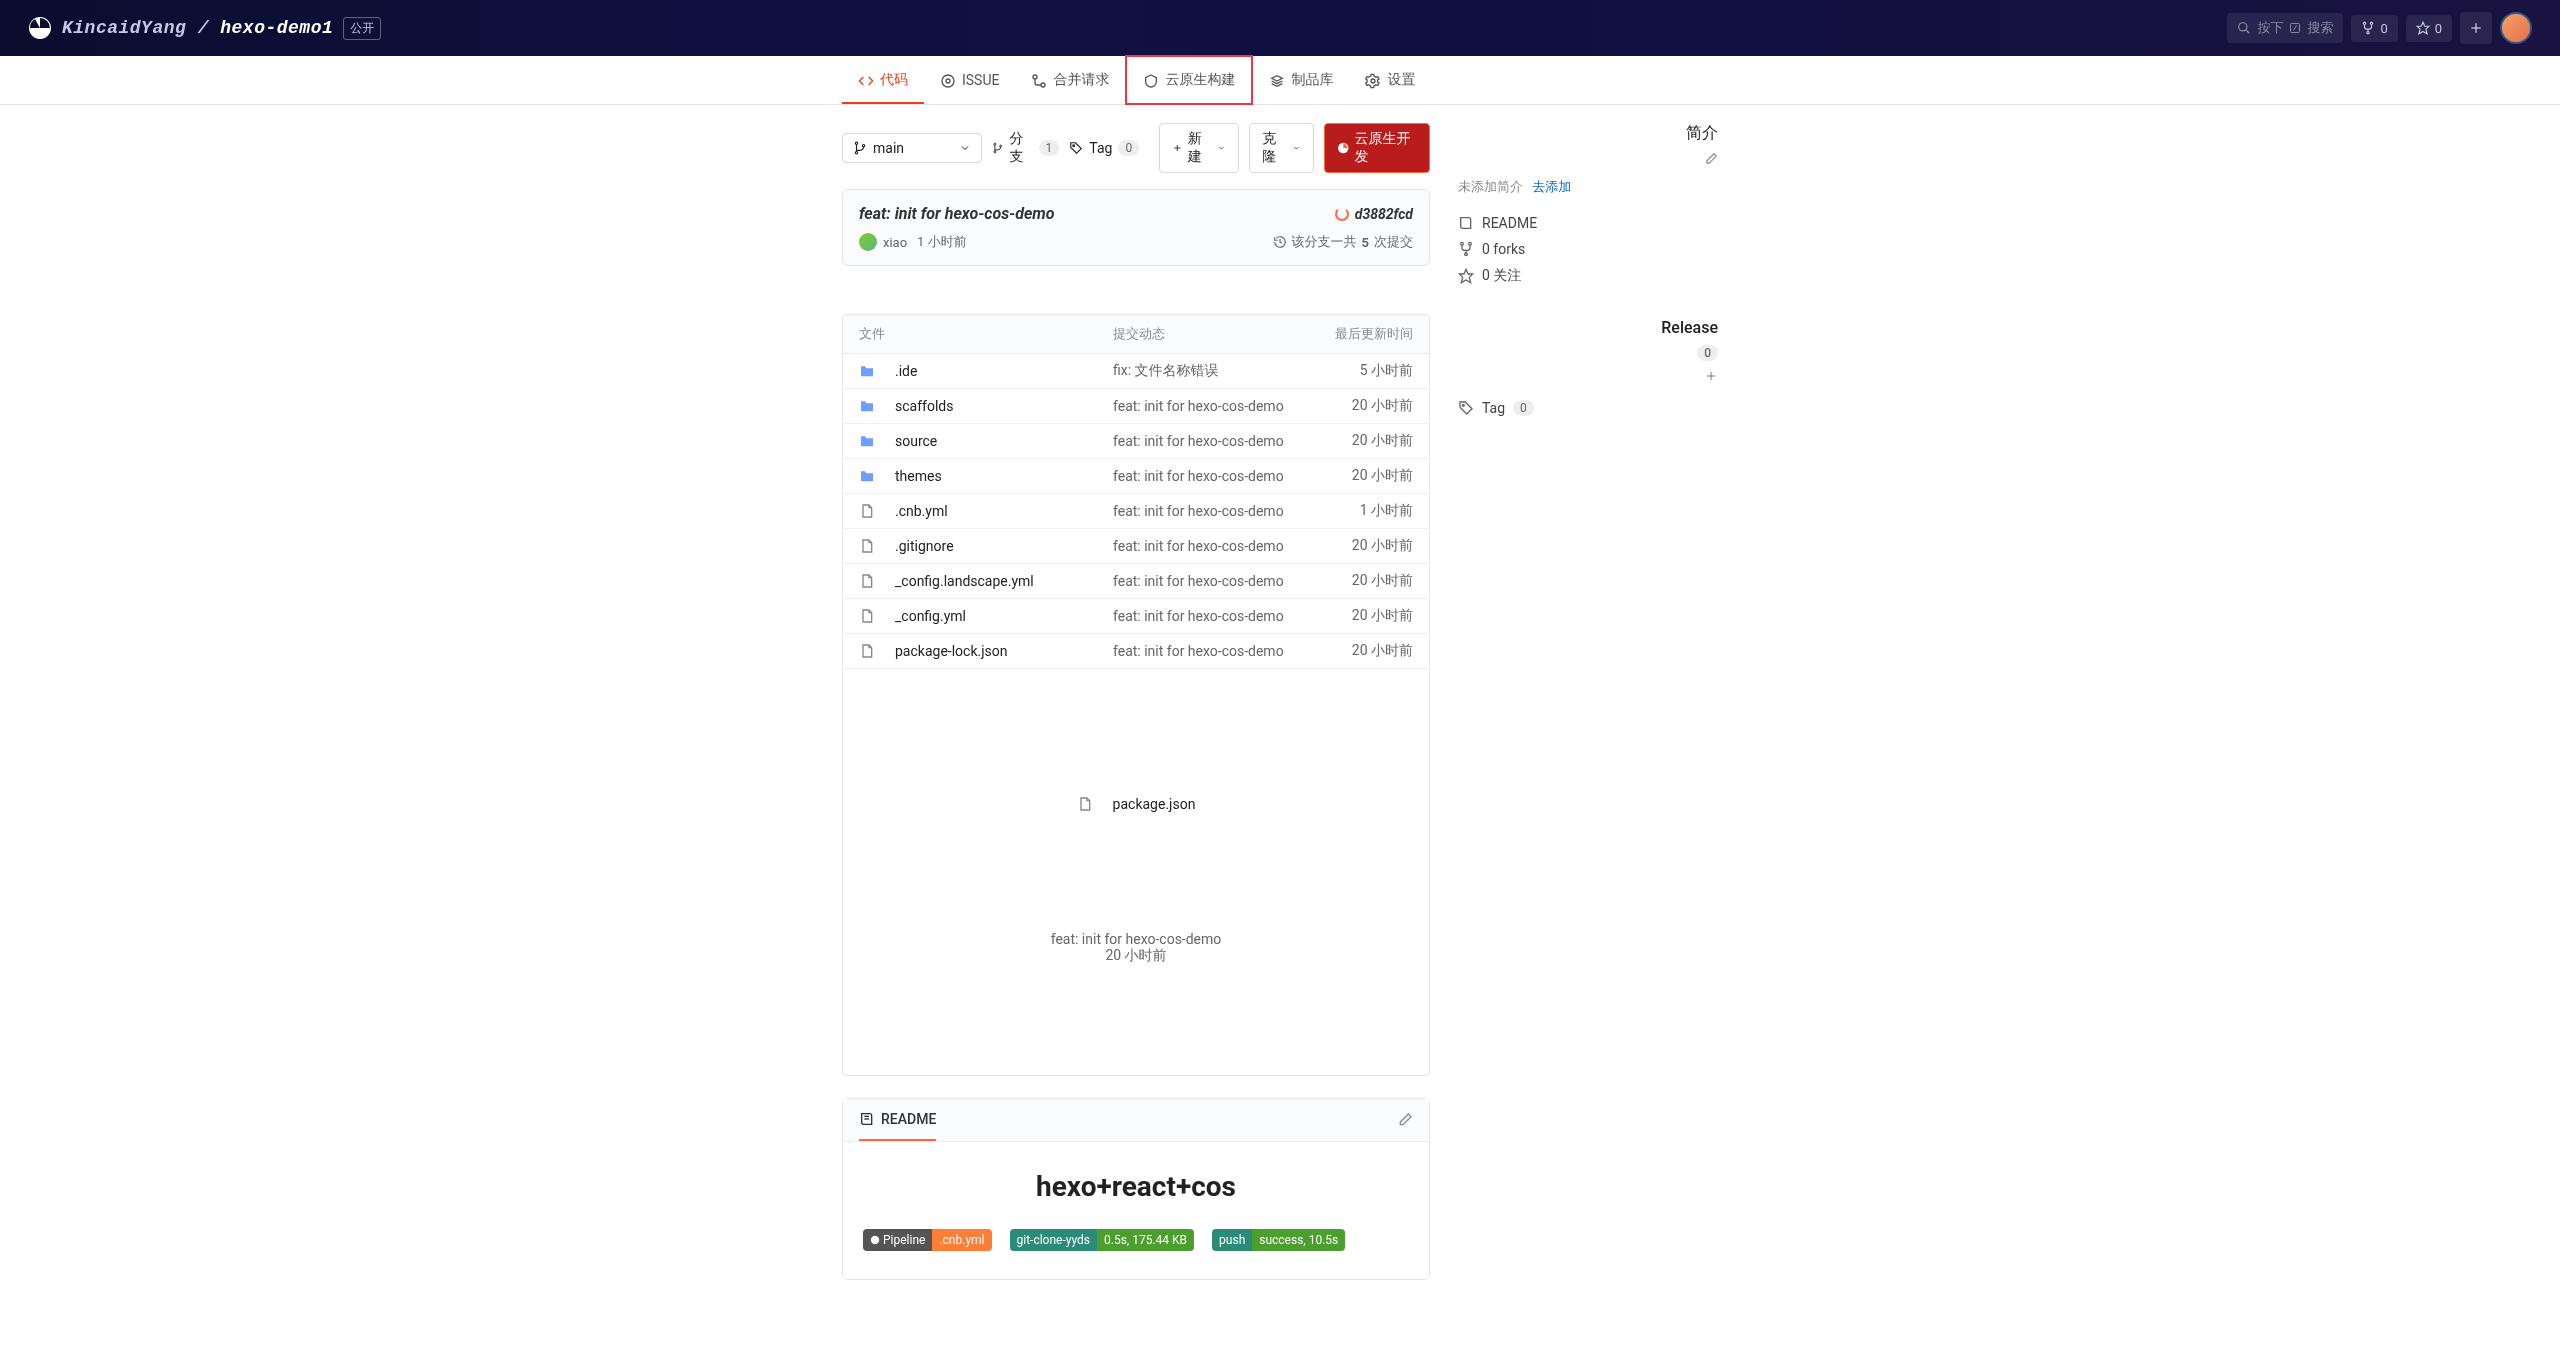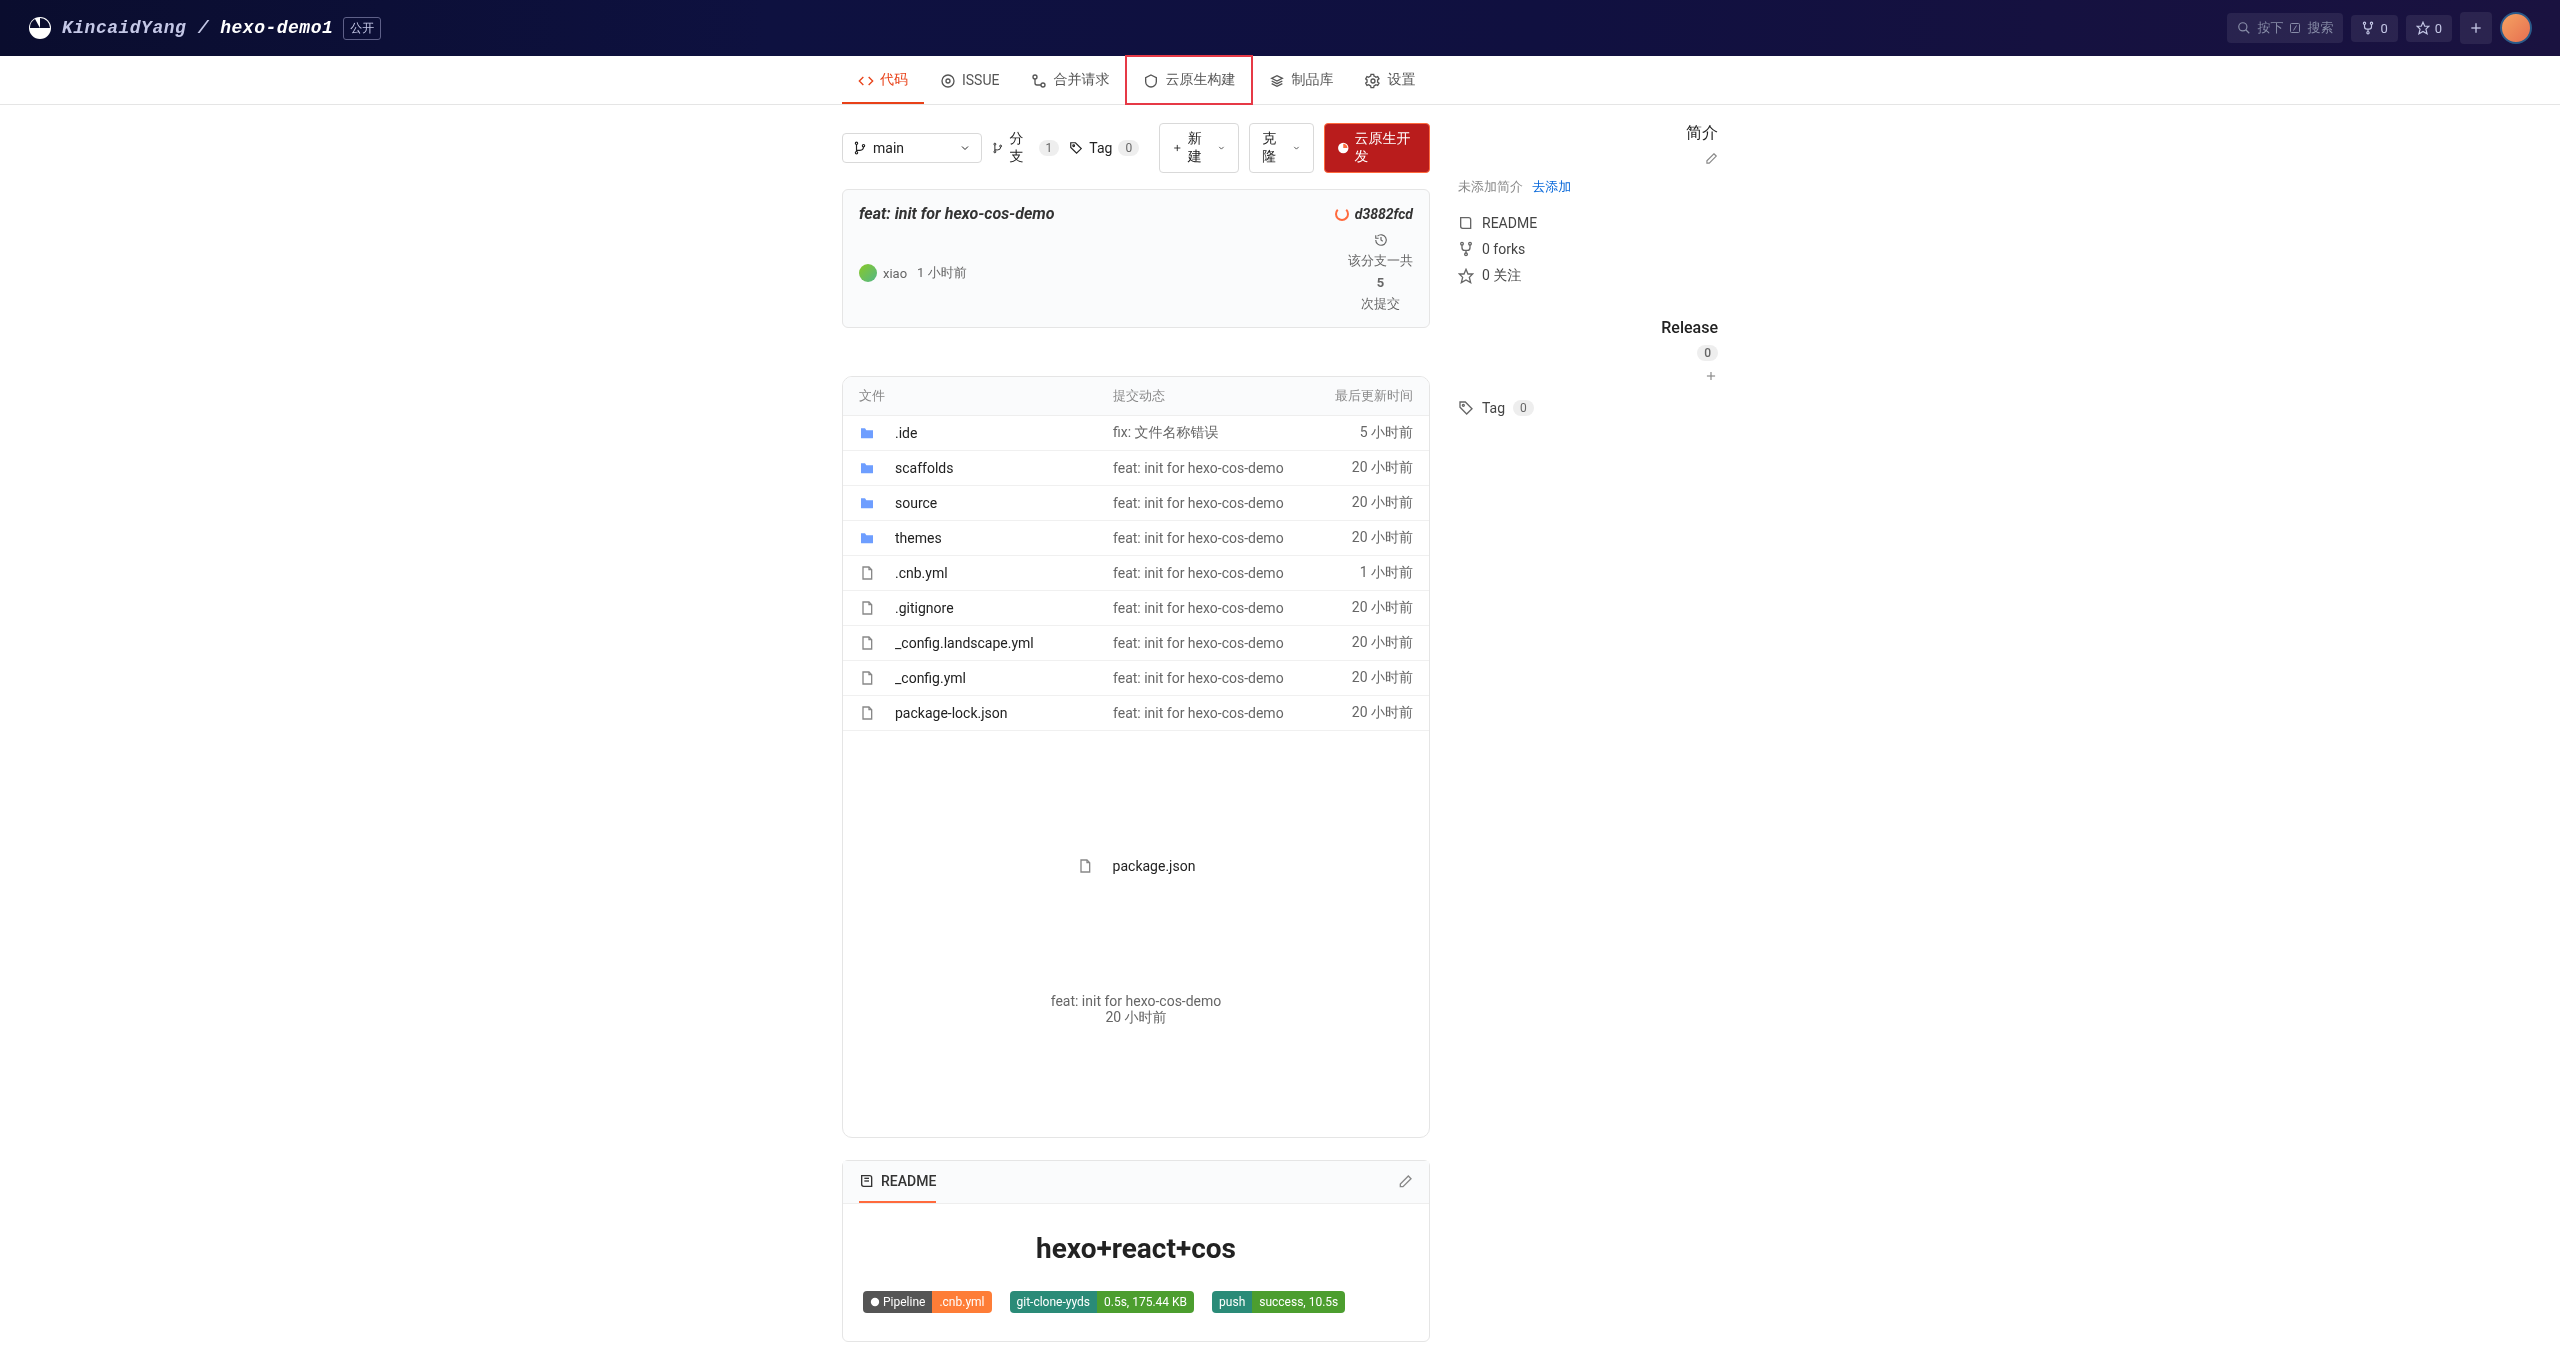--- a/index.html
+++ b/index.html
@@ -46,24 +46,24 @@
 
 
 .commit-card { border: 1px solid #e5e5e5; border-radius: 6px; padding: 14px 16px; background: #fafbfc; margin-bottom: 10px; }
 .commit-card .commit-top { display: flex; justify-content: space-between; align-items: center; margin-bottom: 10px; }
 .commit-title { font-weight: 700; font-size: 16px; color: #333; font-style: italic; }
 .commit-hash { display: flex; align-items: center; gap: 6px; font-weight: 700; font-style: italic; color: #333; }
 .commit-hash .spinner { width: 14px; height: 14px; border: 2px solid #ff6a3d; border-top-color: transparent; border-radius: 50%; }
 .commit-card .commit-bot { display: flex; justify-content: space-between; align-items: center; color: #666; font-size: 13px; }
 .commit-author { display: flex; align-items: center; gap: 6px; }
 .mini-avatar { width: 18px; height: 18px; border-radius: 50%; background: linear-gradient(135deg, #8ac926, #52b788); }
-.commit-history { display: flex; align-items: center; gap: 5px; flex-direction: column; }
-
-
-.file-table { border: 1px solid #e5e5e5; border-radius: 10px; overflow: hidden; background: #fff; margin-top: 48px; }
+.commit-history { display: flex; align-items: center; gap: 5px; }
+
+
+.file-table { border: 1px solid #e5e5e5; border-radius: 4px; overflow: hidden; background: #fff; margin-top: 48px; }
 .file-table-header { display: flex; padding: 10px 16px; background: #fafbfc; border-bottom: 1px solid #eee; color: #888; font-size: 13px; }
 .file-table-header .col-name { flex: 0 0 254px; }
 .file-table-header .col-msg { flex: 1; }
 .file-table-header .col-time { flex: 0 0 120px; text-align: right; }
 .file-row { display: flex; padding: 8px 16px; border-bottom: 1px solid #f0f0f0; align-items: center; }
 .file-row:last-child { border-bottom: none; flex-direction: column; }
 .file-row .col-name { flex: 0 0 254px; display: flex; align-items: center; gap: 20px; }
 .file-row .col-msg { flex: 1; color: #666; }
 .file-row .col-time { flex: 0 0 120px; text-align: right; color: #666; }
 

